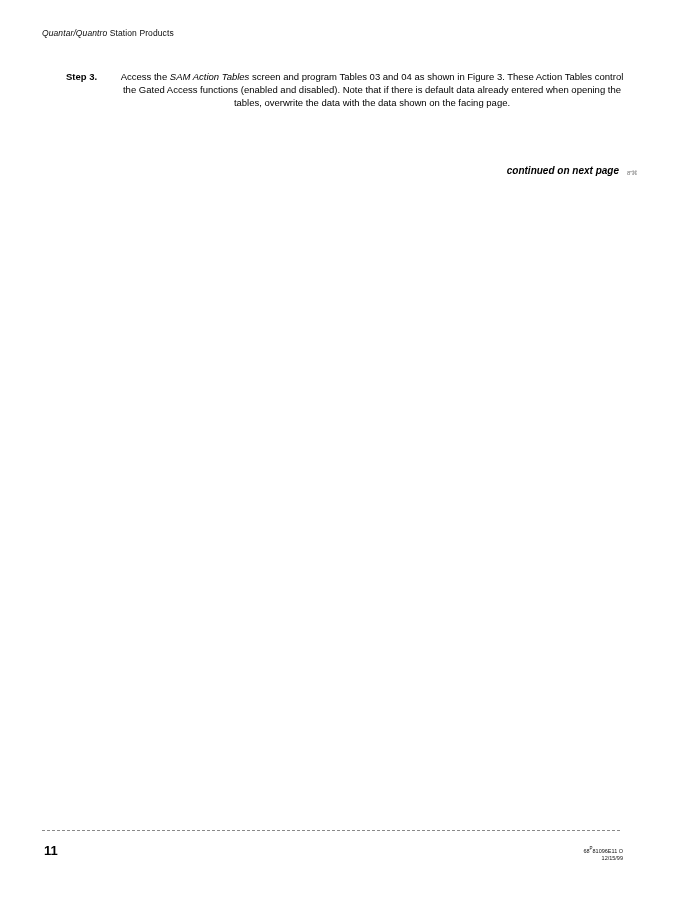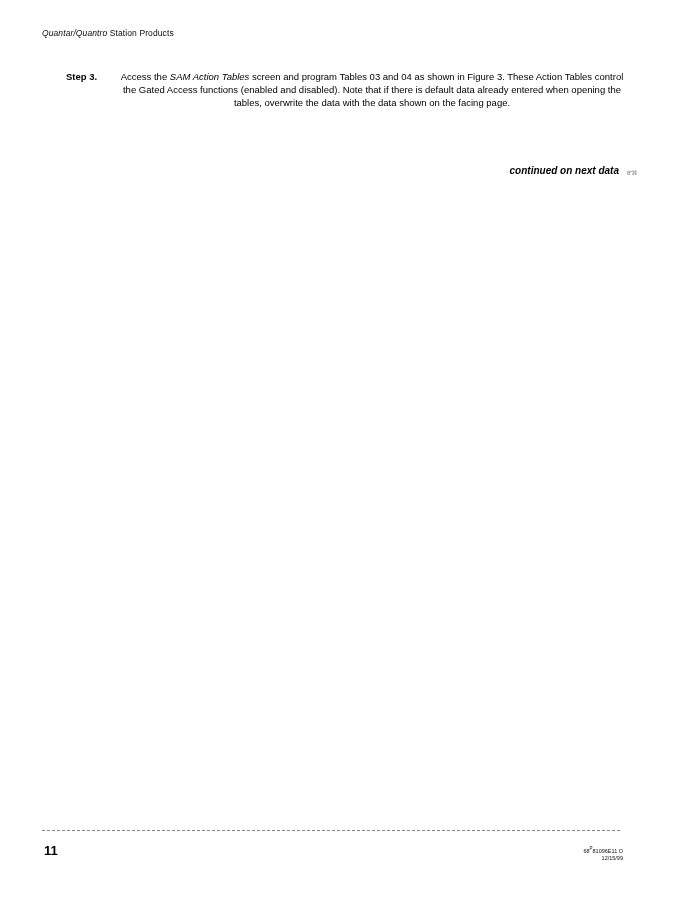--- a/index.html
+++ b/index.html
@@ -130,21 +130,21 @@
     <span class="italic">Quantar/Quantro</span><span> Station Products</span>
   </div>
 
   <div class="step-block">
     <div class="step-row">
       <div class="step-label">Step 3.</div>
       <div class="step-text"><span>Access the </span><span class="italic">SAM Action Tables</span><span> screen and program Tables 03 and 04 as shown in Figure 3. These Action Tables control the Gated Access functions (enabled and disabled). Note that if there is default data already entered when opening the tables, overwrite the data with the data shown on the facing page.</span></div>
     </div>
   </div>
 
-  <div class="continued">continued on next data</div>
+  <div class="continued">continued on next page</div>
   <div class="continued-mark">8"⌘</div>
 
   <div class="footer-rule"></div>
 
   <div class="page-number">11</div>
 
   <div class="doc-id">
     <span>68</span><sup>P</sup><span>81096E11  O</span>
     <span class="line2">12/15/99</span>
   </div>

